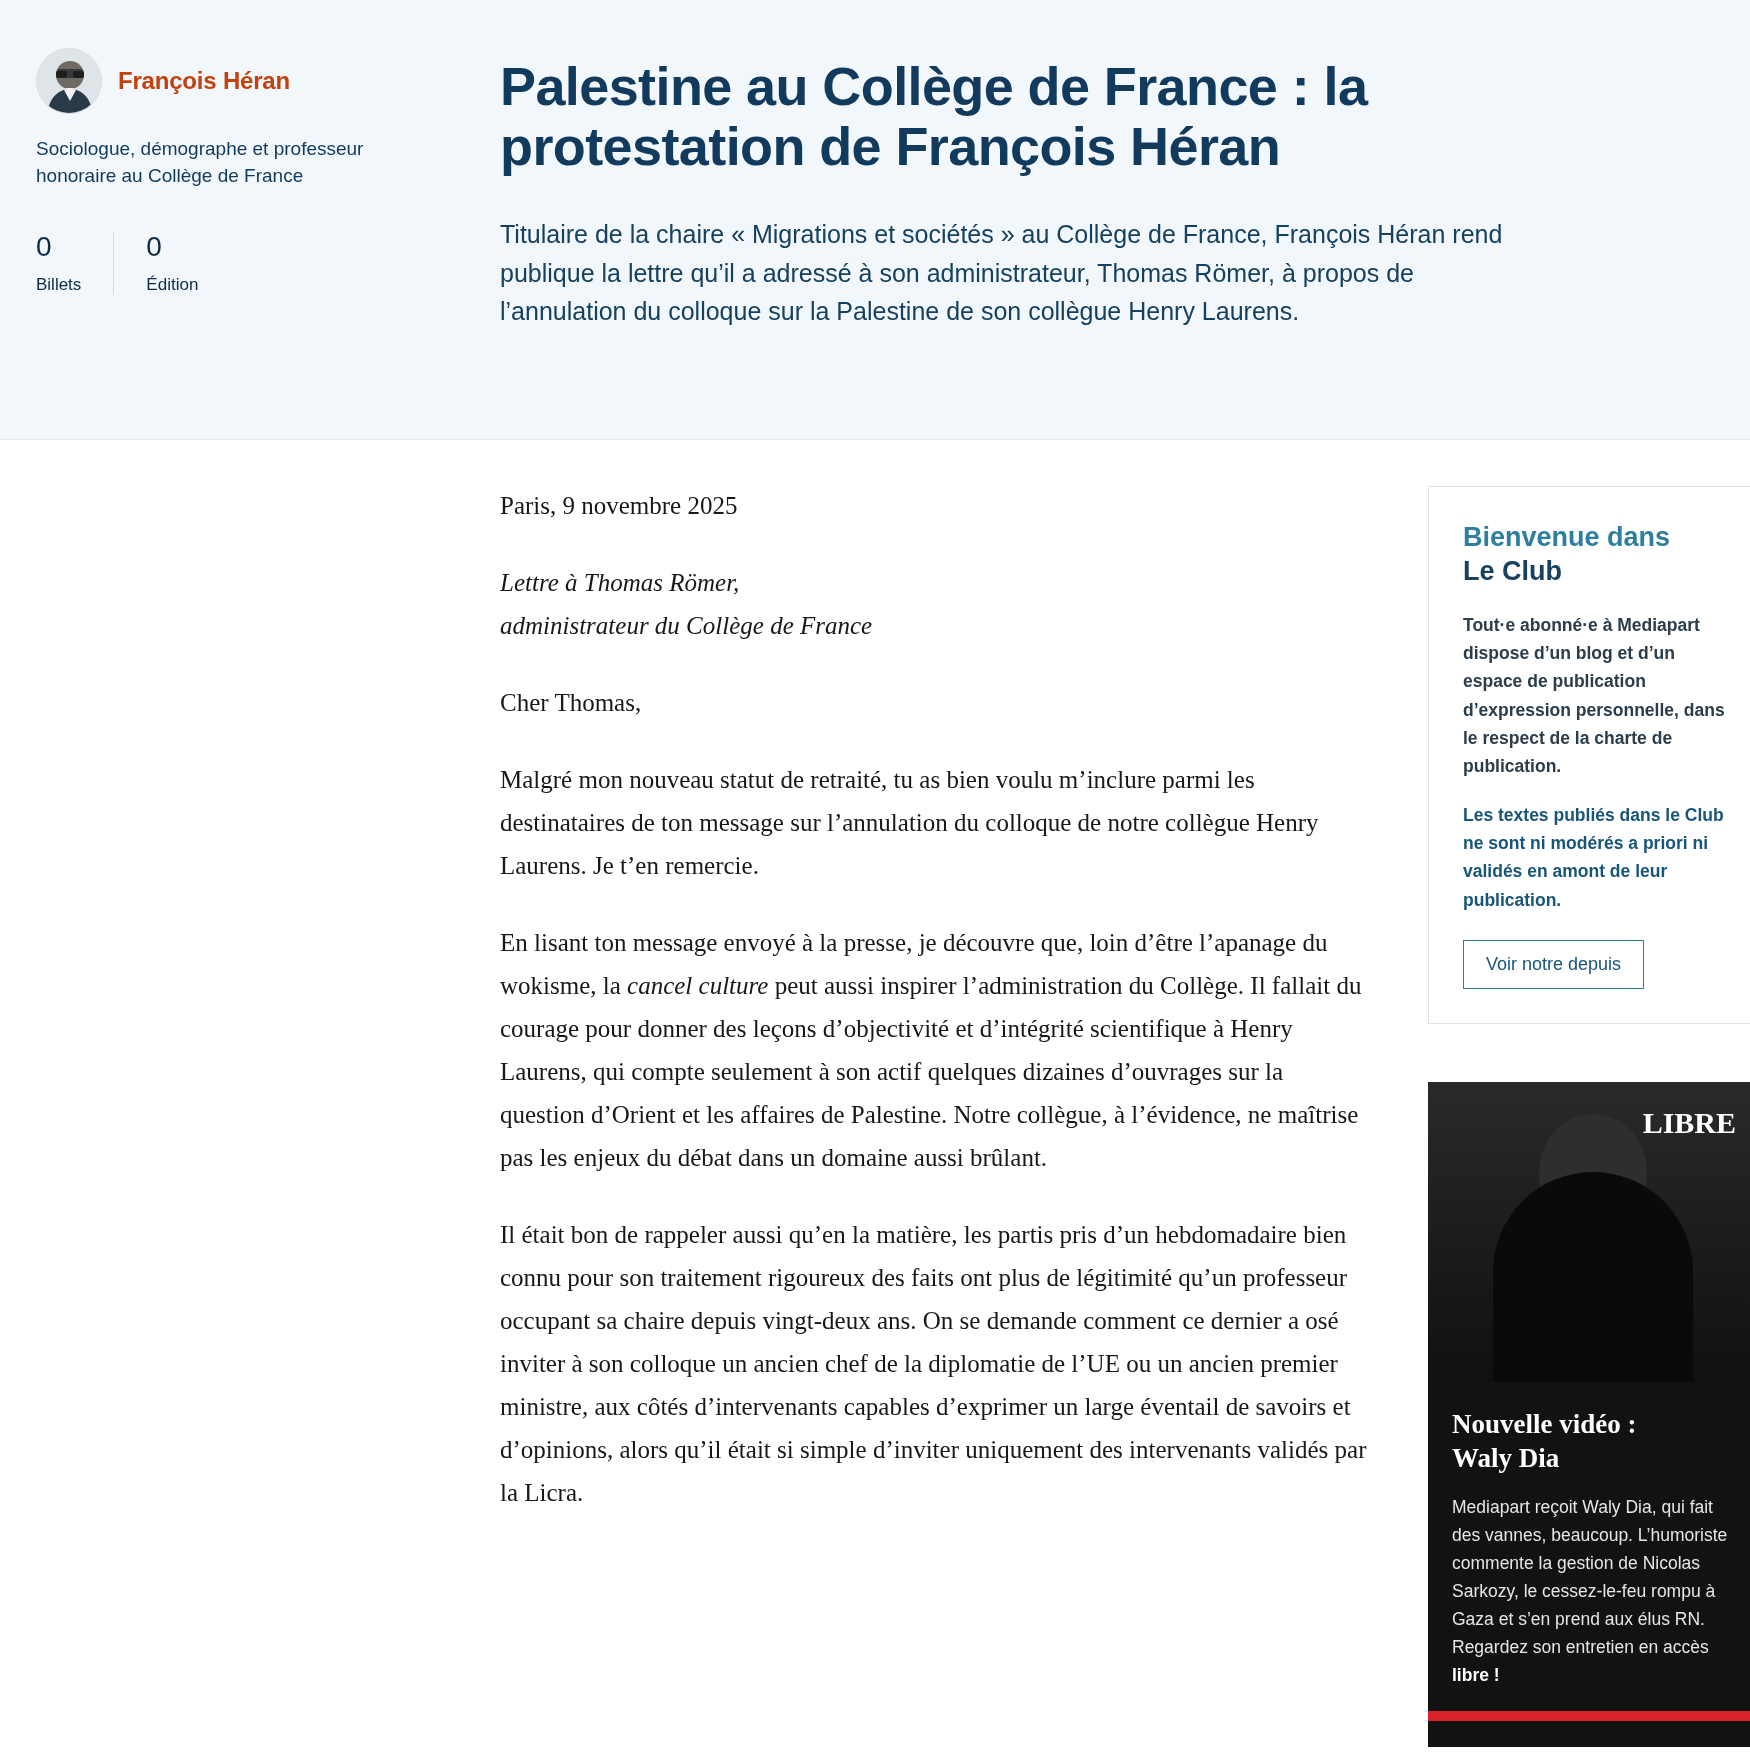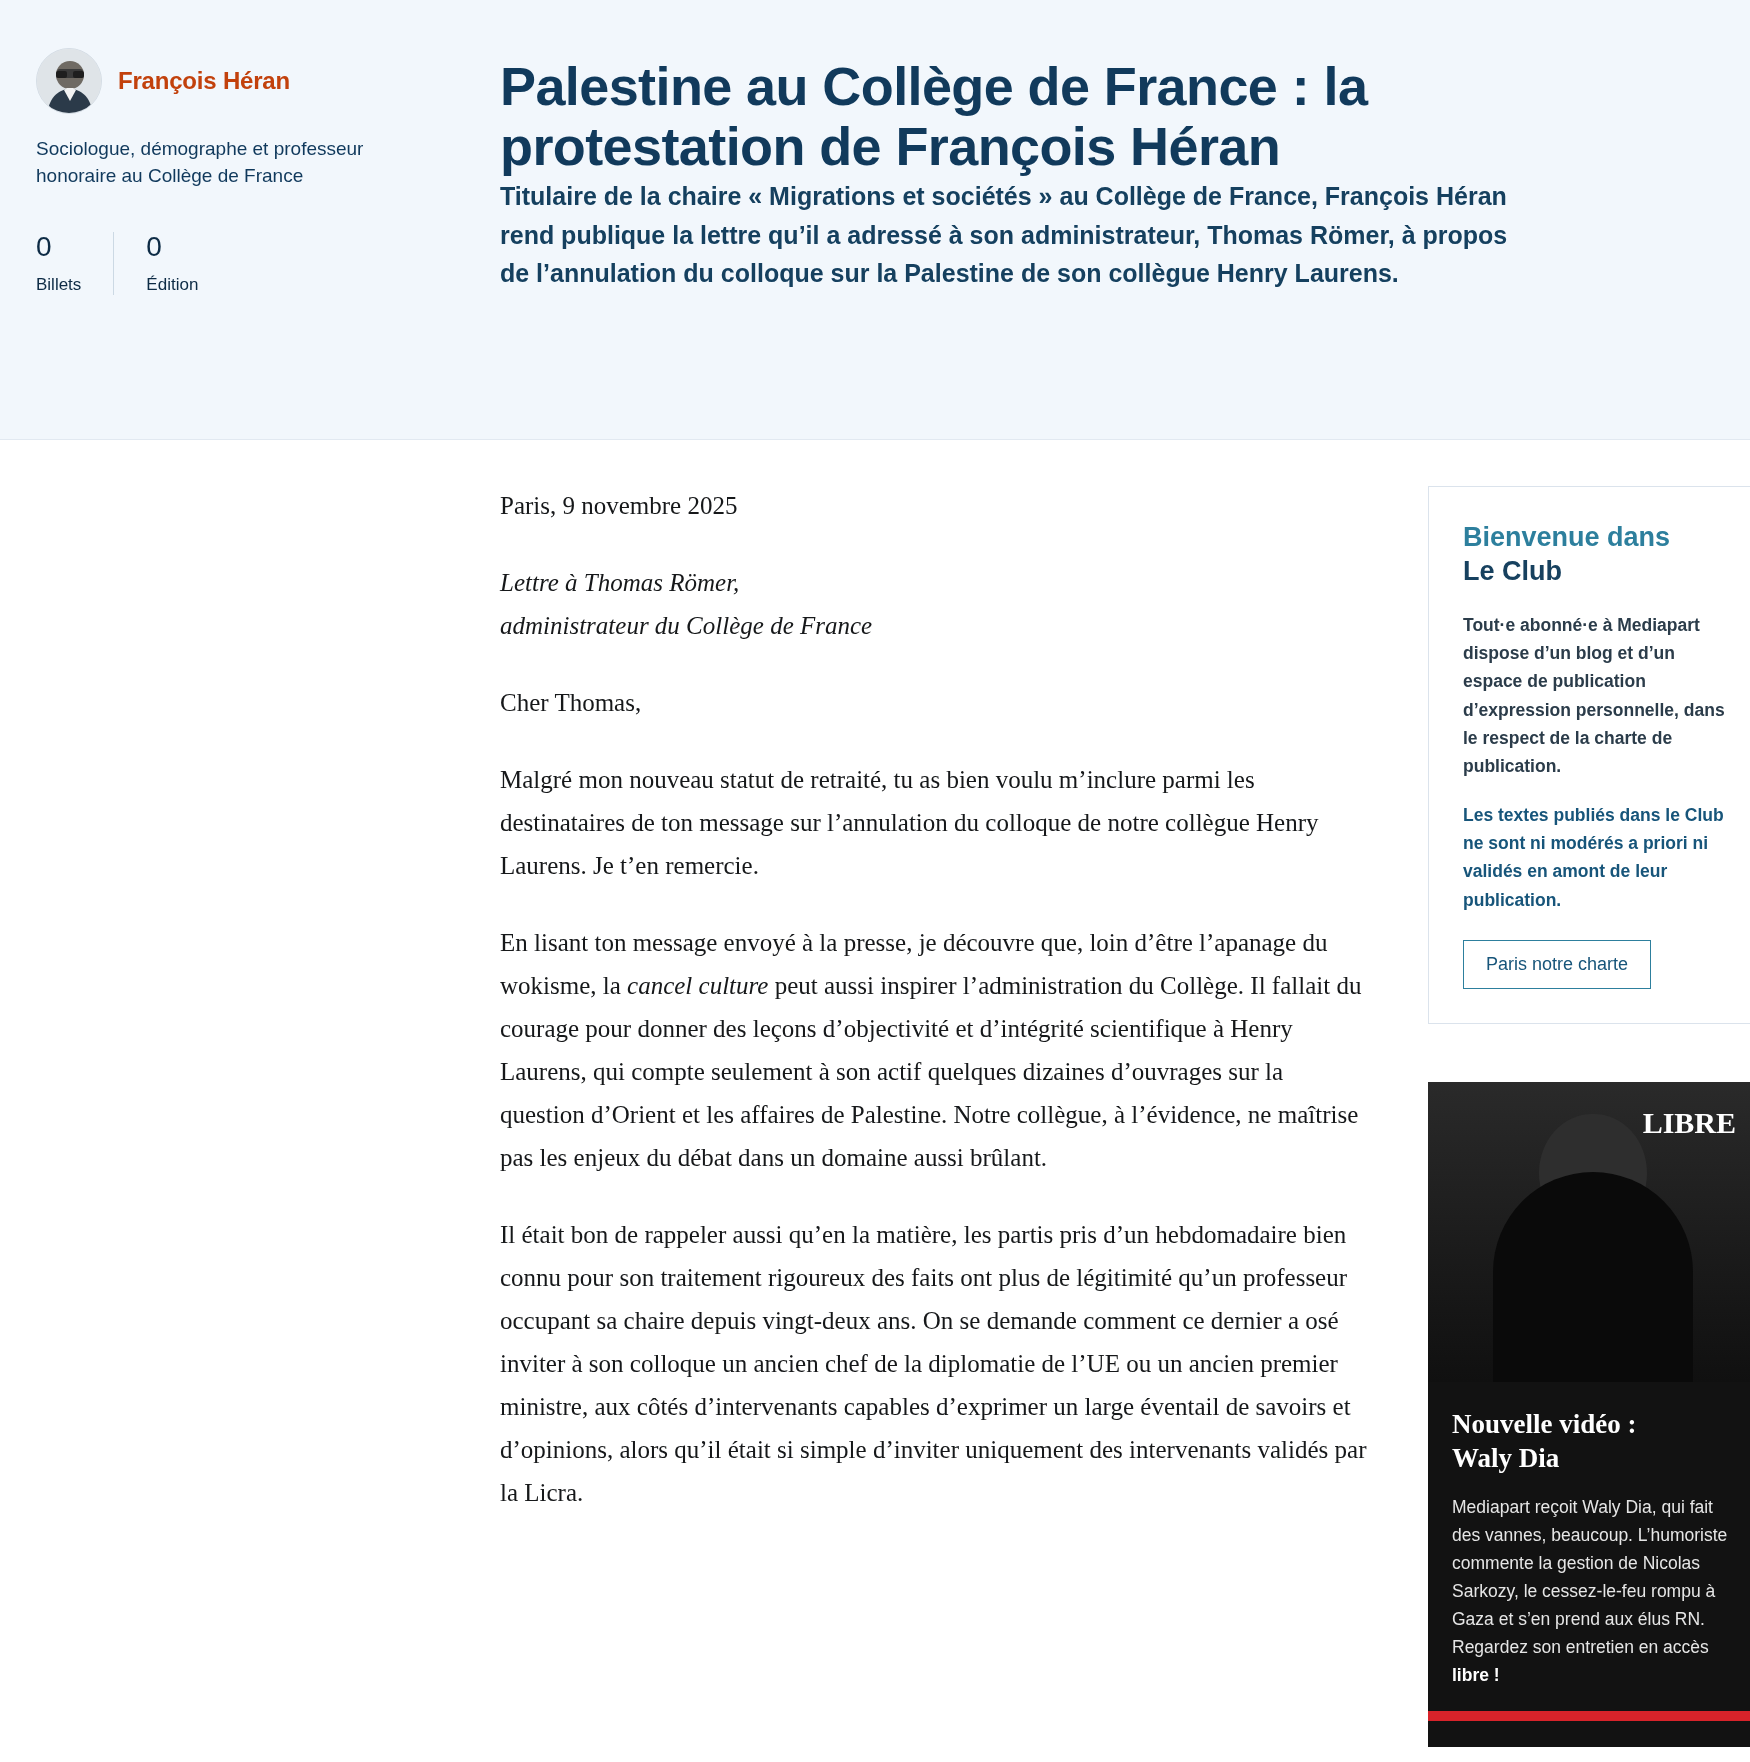--- a/index.html
+++ b/index.html
@@ -109,25 +109,26 @@
   .headline {
     margin: 26px 0 0 0;
     font-size: 54px;
     line-height: 1.12;
     font-weight: 700;
     color: #113a5c;
     letter-spacing: -0.6px;
     max-width: 900px;
   }
   .standfirst {
+    margin-top: 38px;
     font-size: 25px;
     line-height: 1.55;
     color: #15405f;
     max-width: 1030px;
-    font-weight: 700;
+    font-weight: 400;
   }
 
   
   .body-wrap {
     position: relative;
     padding-top: 44px;
   }
   .article-body {
     position: absolute;
     left: 500px;
@@ -343,21 +344,21 @@
   <div class="rail-clip">
     <div class="rail">
 
       <div class="promo-card">
         <div class="promo-title">
           <span>Bienvenue dans</span>
           <span class="second">Le Club</span>
         </div>
         <div class="promo-text">Tout·e abonné·e à Mediapart dispose d’un blog et d’un espace de publication d’expression personnelle, dans le respect de la charte de publication.</div>
         <div class="promo-strong">Les textes publiés dans le Club ne sont ni modérés a priori ni validés en amont de leur publication.</div>
-        <button class="promo-btn">Paris notre charte</button>
+        <button class="promo-btn">Voir notre depuis</button>
       </div>
 
       <div class="video-card">
         <div class="video-thumb">
           <div class="bgband"></div>
           <div class="head"></div>
           <div class="figure"></div>
           <div class="caption-txt">LIBRE</div>
         </div>
         <div class="video-title">

